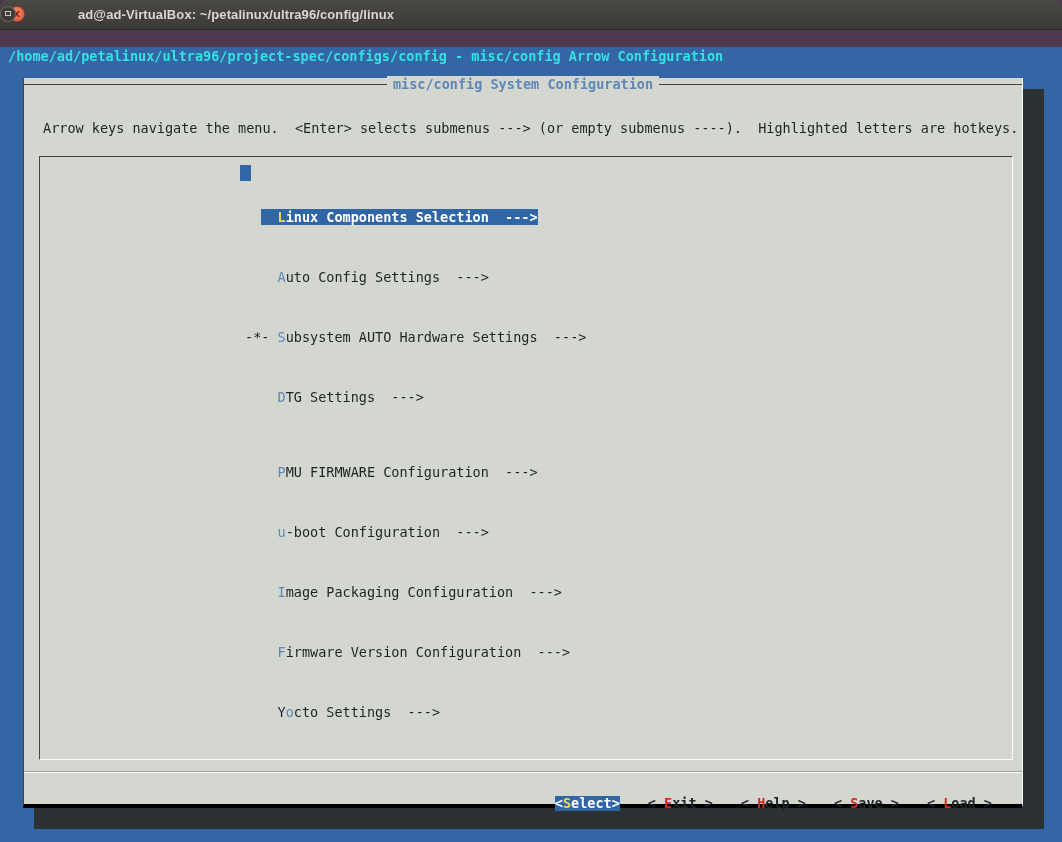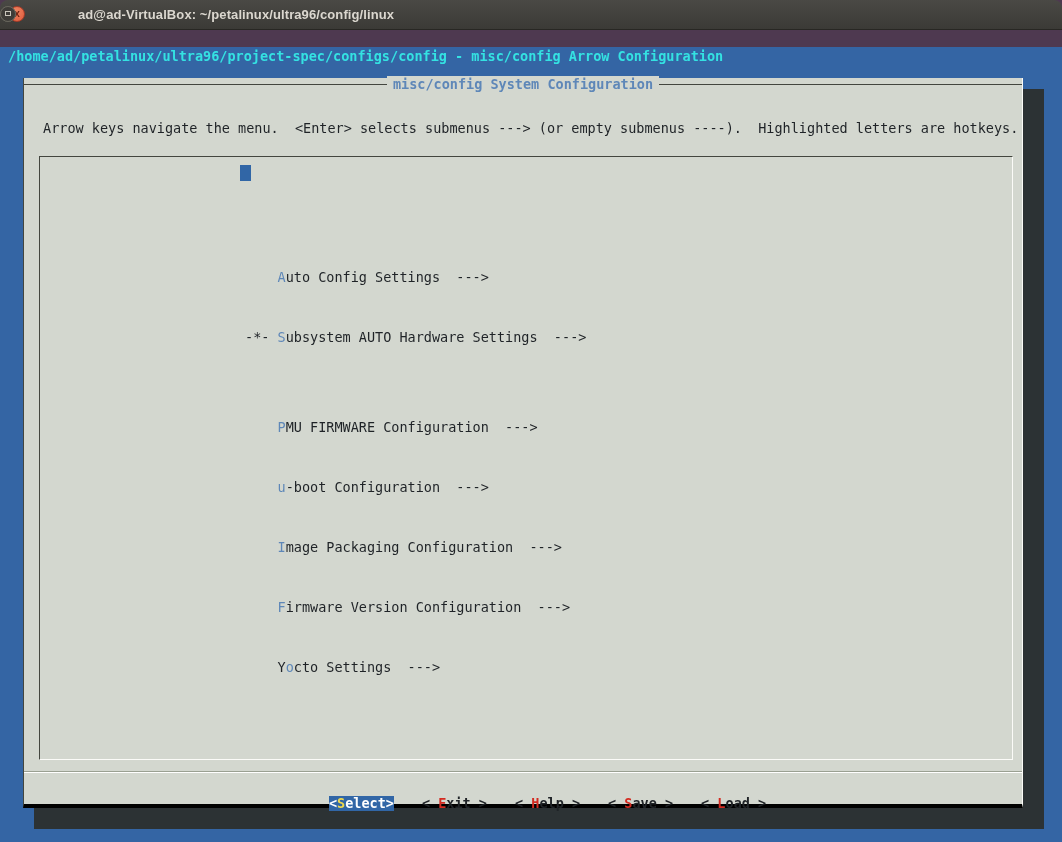--- a/index.html
+++ b/index.html
@@ -70,21 +70,21 @@
   .cursor-block{position:absolute;left:200px;top:8px;width:11px;height:16px;background:#3166a6;}
   .mrows{position:absolute;left:205px;top:8px;}
   .mrow{height:15px;}
   .mhot{color:#5e87b8;}
   .mlabel.selected{background:#3166a6;color:#ffffff;font-weight:bold;}
   .mlabel.selected .mhot{color:#efd94e;}
 
   
   .separator{position:absolute;left:0;right:0;top:693px;height:0;
     border-top:1px solid #9aa092;border-bottom:1px solid #ffffff;}
-  .btnrow{position:absolute;left:0;right:16px;top:703px;text-align:center;}
+  .btnrow{position:absolute;left:0;right:16px;top:703px;text-align:right;}
   .btn{display:inline-block;white-space:pre;margin:0 14px;font-weight:bold;color:#1f2327;cursor:default;}
   .btn .bhot{color:#d42a20;}
   .btn.selected{background:#3166a6;color:#ffffff;}
   .btn.selected .bhot{color:#efd94e;}
 </style>
 </head>
 <body>
 
 <div class="window">
 
@@ -112,26 +112,27 @@
       <div class="instructions mono">
         <div>Arrow keys navigate the menu.  &lt;Enter&gt; selects submenus ---&gt; (or empty submenus ----).  Highlighted letters are hotkeys.</div>
         <div>Pressing &lt;Y&gt; includes, &lt;N&gt; excludes, &lt;M&gt; modularizes features.  Press &lt;Esc&gt;&lt;Esc&gt; to exit, &lt;?&gt; for Help, &lt;/&gt; for Search.</div>
         <div>Legend: [*] built-in  [ ] excluded  &lt;M&gt; module  &lt; &gt; module capable</div>
       </div>
 
       <div class="listbox">
         <div class="cursor-block"></div>
         <div class="mrows mono">
 
-          <div class="mrow"><span>  </span></div>
+          <div class="mrow"><span>  </span><span class="mlabel selected"><span>  </span><span class="mhot">L</span><span>inux Components Selection  ---&gt;</span></span></div>
 
           <div class="mrow"><span>    </span><span class="mlabel"><span></span><span class="mhot">A</span><span>uto Config Settings  ---&gt;</span></span></div>
 
           <div class="mrow"><span>-*- </span><span class="mlabel"><span></span><span class="mhot">S</span><span>ubsystem AUTO Hardware Settings  ---&gt;</span></span></div>
 
+          <div class="mrow"><span>    </span><span class="mlabel"><span></span><span class="mhot">D</span><span>TG Settings  ---&gt;</span></span></div>
 
 
           <div class="mrow"><span>    </span><span class="mlabel"><span></span><span class="mhot">P</span><span>MU FIRMWARE Configuration  ---&gt;</span></span></div>
 
           <div class="mrow"><span>    </span><span class="mlabel"><span></span><span class="mhot">u</span><span>-boot Configuration  ---&gt;</span></span></div>
 
           <div class="mrow"><span>    </span><span class="mlabel"><span></span><span class="mhot">I</span><span>mage Packaging Configuration  ---&gt;</span></span></div>
 
           <div class="mrow"><span>    </span><span class="mlabel"><span></span><span class="mhot">F</span><span>irmware Version Configuration  ---&gt;</span></span></div>
 

